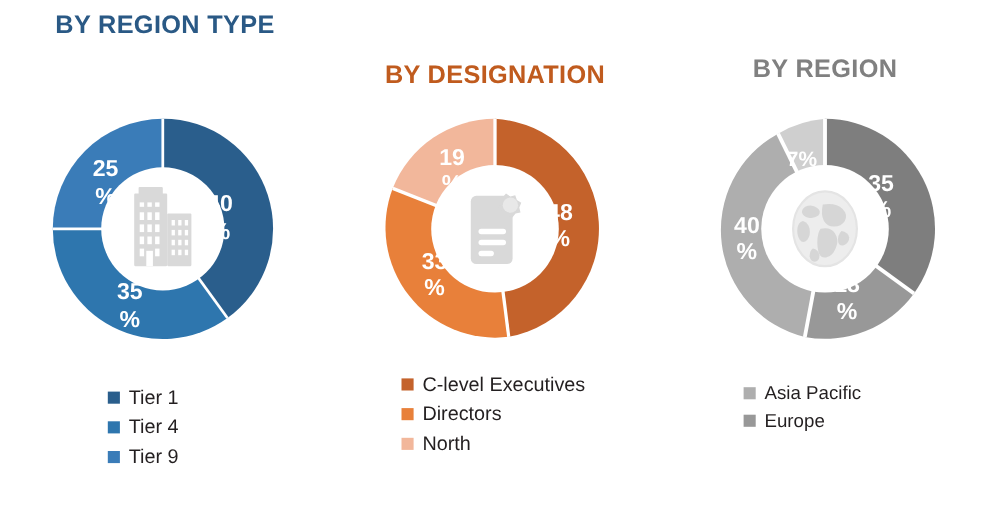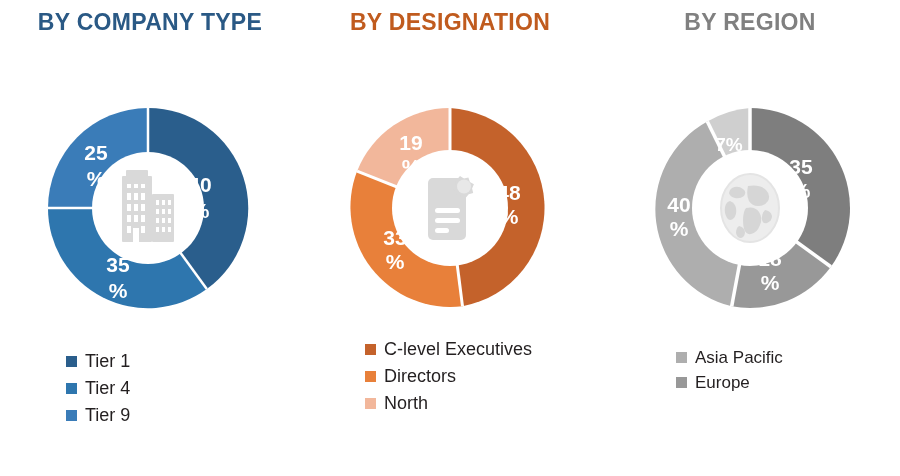--- a/index.html
+++ b/index.html
@@ -34,22 +34,22 @@
     left: 0;
     width: 100%;
     text-align: center;
     font-size: 23px;
     font-weight: bold;
     letter-spacing: 0.3px;
     line-height: 29px;
     font-family: "Liberation Sans", sans-serif;
   }
   #title-company { color: #2A5985; }
-  #title-design  { color: #C05B1E; }
-  #title-region  { color: #808080; }
+  #title-design  { color: #C05B1E; margin-top: 45px; }
+  #title-region  { color: #808080; margin-top: 40px; }
 
   .donut-wrap {
     position: absolute;
     width: 204px;
     height: 204px;
   }
   #donut-company { left: 46px;  top: 106px; }
   #donut-design  { left: 48px;  top: 106px; }
   #donut-region  { left: 48px;  top: 106px; }
 
@@ -80,21 +80,21 @@
     width: 100%;
   }
   #legend-company { top: 348px; }
   #legend-design  { top: 336px; }
   #legend-region  { top: 345px; }
 
   .legend-row {
     display: flex;
     align-items: center;
     height: 27px;
-    padding-left: 66px;
+    padding-left: 98px;
   }
   #legend-design .legend-row { padding-left: 65px; }
   #legend-region .legend-row { padding-left: 76px; height: 25px; }
 
   .legend-swatch {
     width: 11px;
     height: 11px;
     flex: 0 0 11px;
     margin-right: 8px;
   }
@@ -108,21 +108,21 @@
   #legend-design  .legend-label { font-size: 18px; }
   #legend-region  .legend-label { font-size: 17px; }
 </style>
 </head>
 <body>
 
 <div class="board">
 
   <div class="panel" id="panel-company">
 
-    <div class="panel-title" id="title-company" style="color: rgb(42, 89, 133);">BY COMPANY TYPE</div>
+    <div class="panel-title" id="title-company" style="color: rgb(42, 89, 133);">BY REGION TYPE</div>
 
     <div class="donut-wrap" id="donut-company">
       <svg class="donut-svg" viewBox="0 0 204 204">
 
         <path fill="#2A5E8C" d="M 102 102 L 102 2 A 100 100 0 0 1 160.78 183.09 Z"></path>
 
         <path fill="#2E76AE" d="M 102 102 L 160.78 183.09 A 100 100 0 0 1 2 102 Z"></path>
 
         <path fill="#3A7CB8" d="M 102 102 L 2 102 A 100 100 0 0 1 102 2 Z"></path>
 

